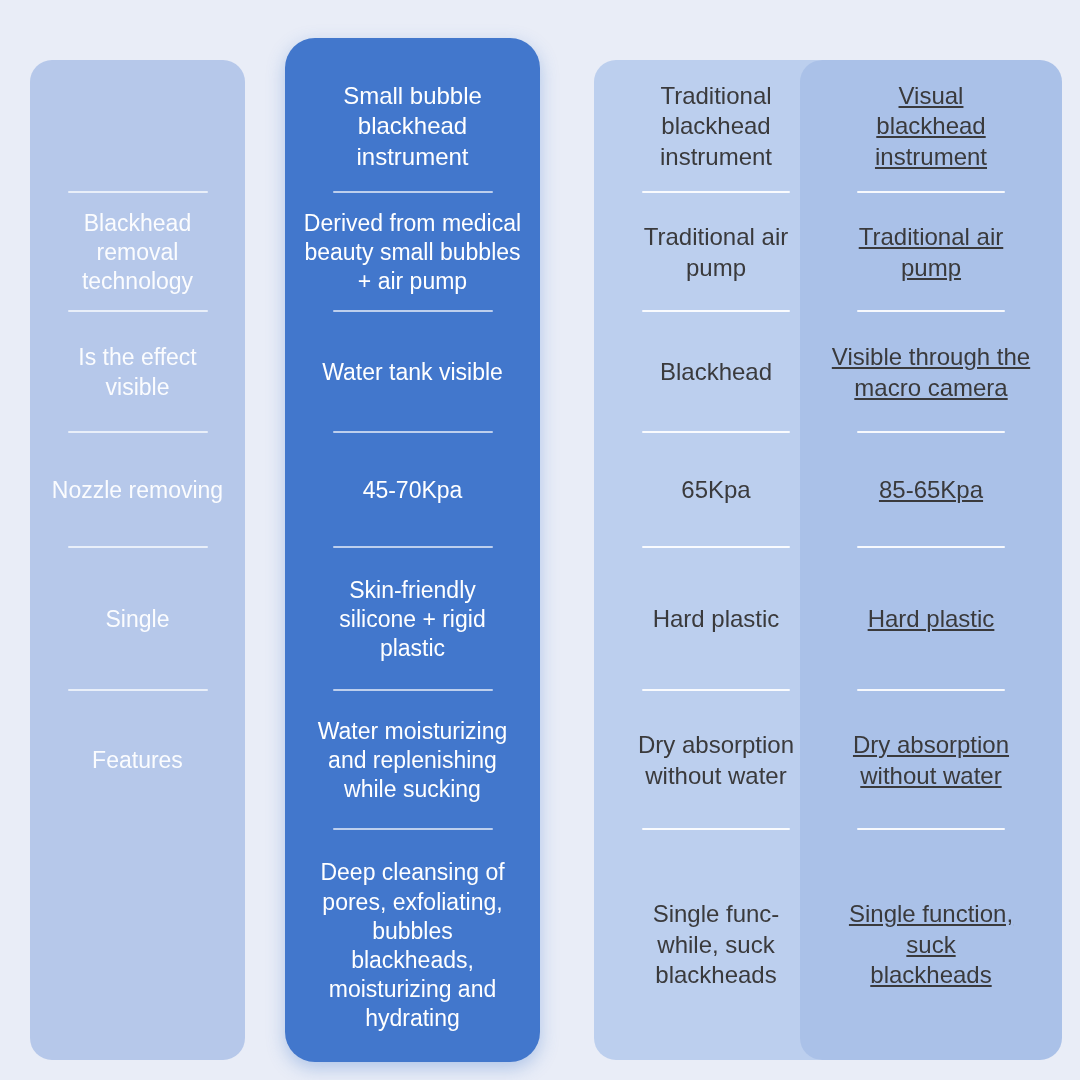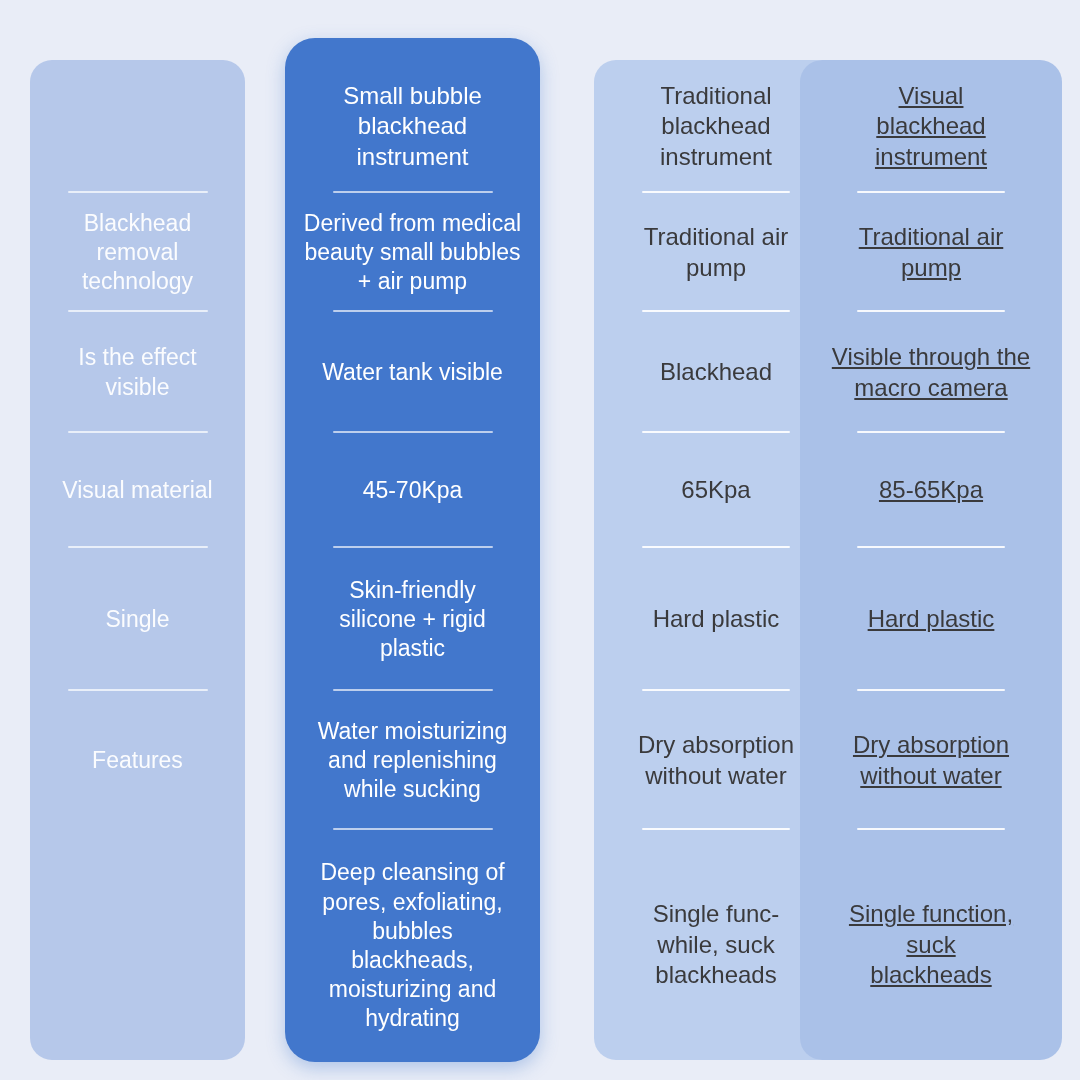--- a/index.html
+++ b/index.html
@@ -89,21 +89,21 @@
 </head>
 <body>
 
 <div class="stage">
 
   <div class="col col-labels">
     <div class="cell header-cell"></div>
     <div class="cell">Blackhead removal
 technology</div>
     <div class="cell">Is the effect visible</div>
-    <div class="cell">Visual material</div>
+    <div class="cell">Nozzle removing</div>
     <div class="cell">Single</div>
     <div class="cell">Features</div>
   </div>
 
   <div class="col col-highlight">
     <div class="cell header-cell">Small bubble
 blackhead
 instrument</div>
     <div class="cell">Derived from medical
 beauty small bubbles

